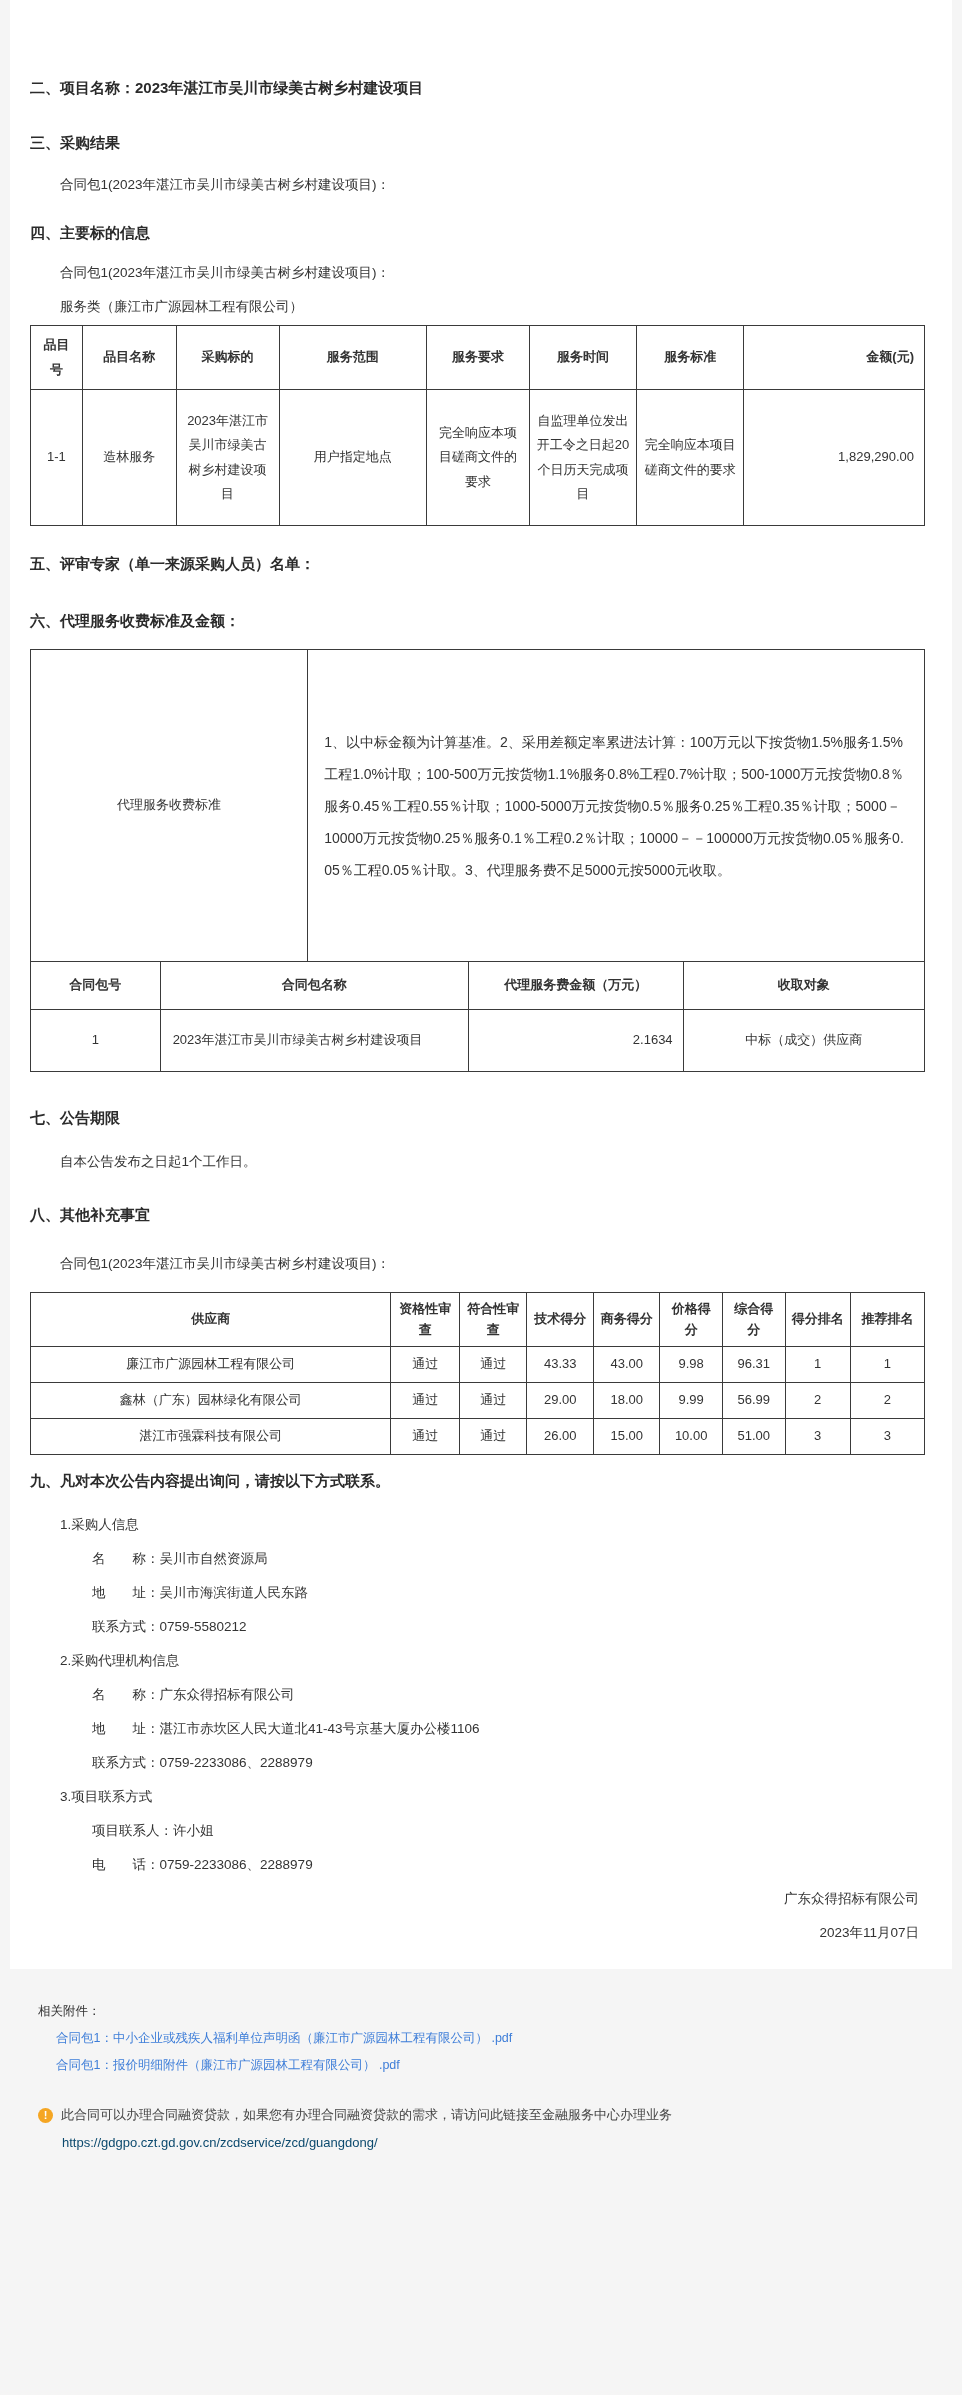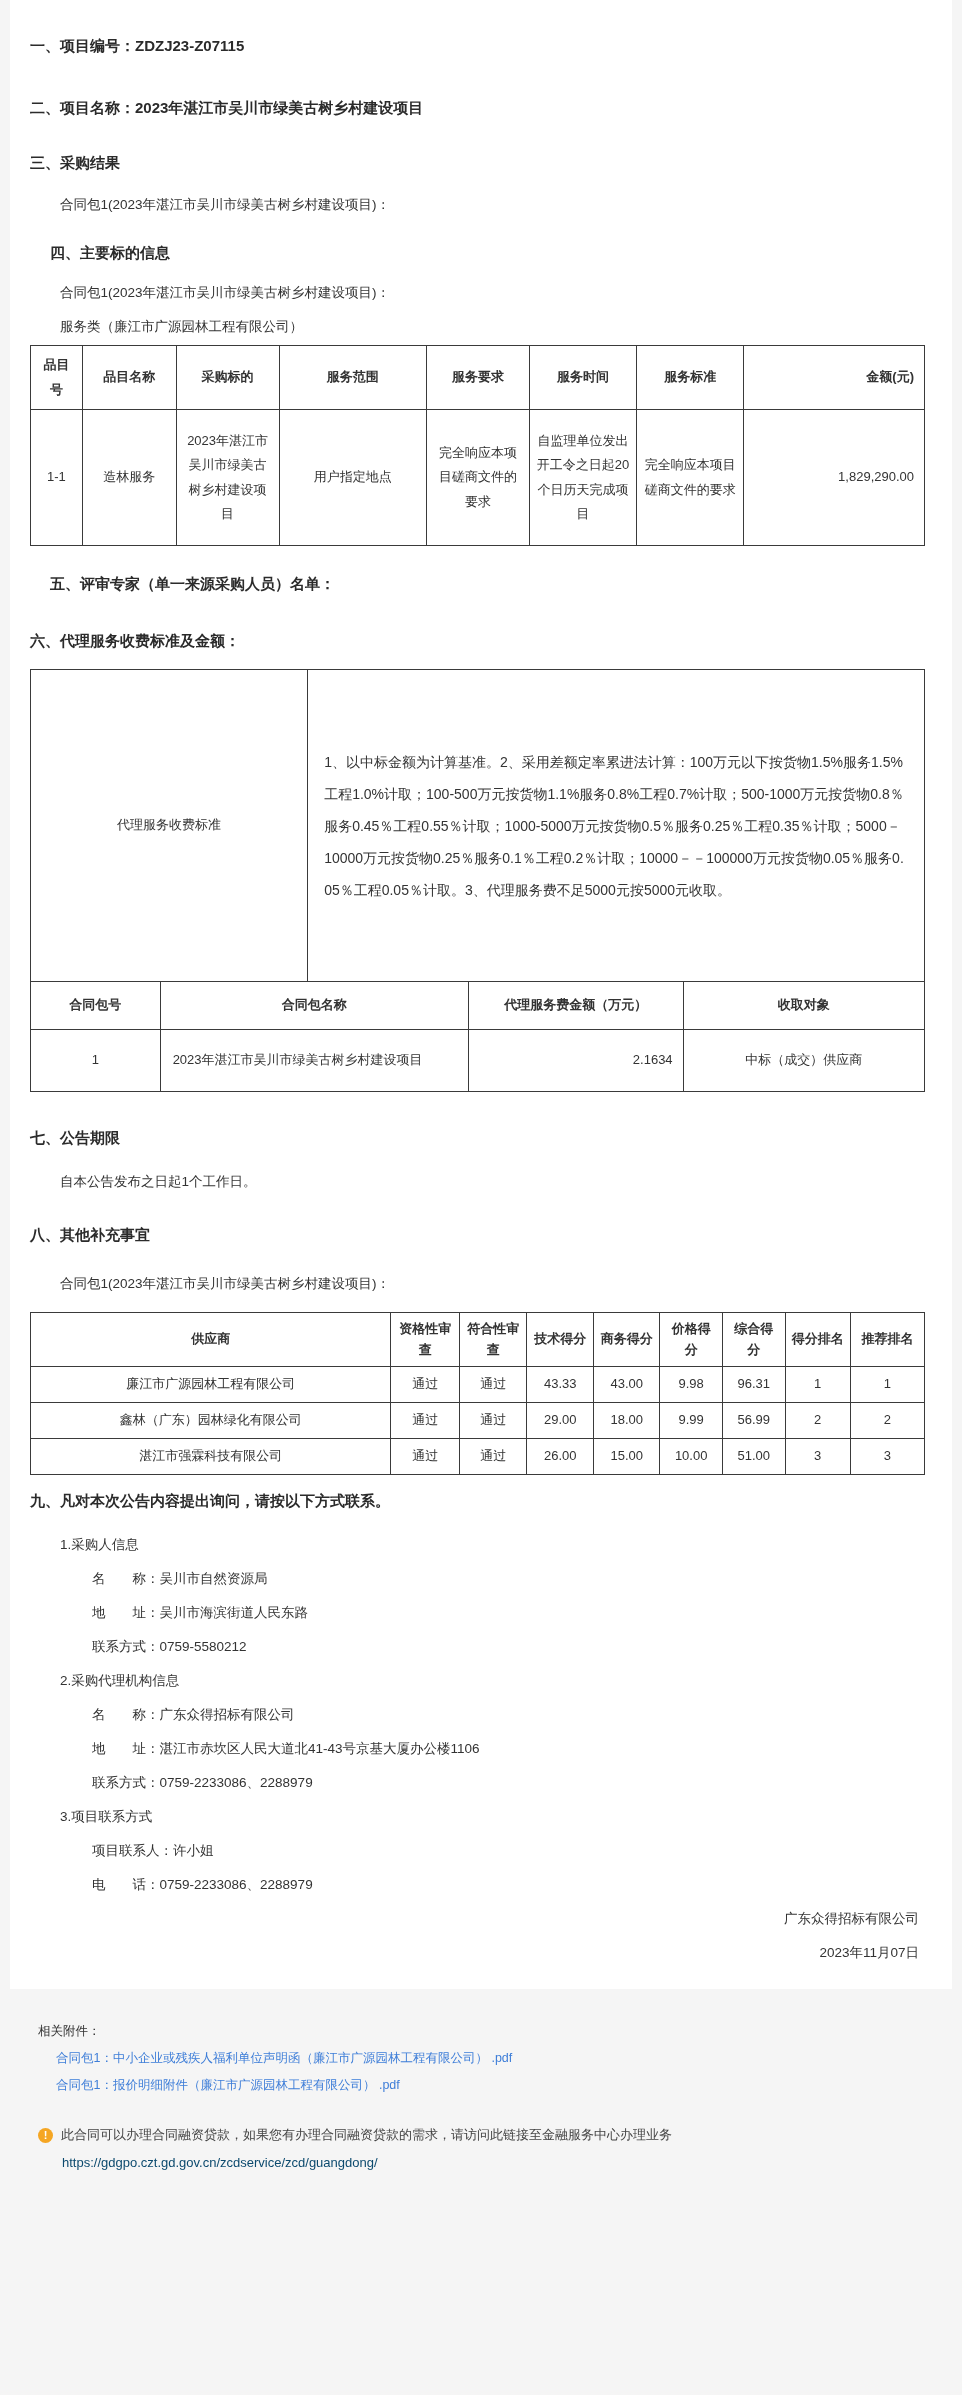--- a/index.html
+++ b/index.html
@@ -109,32 +109,31 @@
     display:block;
     margin:10px 0 0 24px;
     font-size:13px;
     color:#0c4a6e;
     text-decoration:none;
     cursor:pointer;
   }
 
   
   .mt-42{margin-top:42px;} .mt-43{margin-top:35px;} .mt-22{margin-top:22px;}
-  .mt-12{margin-top:12px;} .mt-28{margin-top:28px;margin-left:20px;} .mt-20{margin-top:20px;}
+  .mt-12{margin-top:12px;} .mt-28{margin-top:28px;} .mt-20{margin-top:20px;}
   .mt-14{margin-top:14px;} .mt-8{margin-top:8px;}   .mt-24{margin-top:24px;}
   .mt-37{margin-top:37px;} .mt-18{margin-top:18px;} .mt-30{margin-top:36px;}
   .mt-32{margin-top:16px;} .mt-33{margin-top:33px;} .mt-29{margin-top:29px;}
 </style>
 </head>
 <body>
 
 <div class="page">
   <div class="card">
 
-    <div class="sec">一、项目编号：ZDZJ23-Z07115</div>
     <div class="sec mt-42">二、项目名称：2023年湛江市吴川市绿美古树乡村建设项目</div>
 
     <div class="sec mt-43">三、采购结果</div>
     <div class="body-line indent-1 mt-22">合同包1(2023年湛江市吴川市绿美古树乡村建设项目)：</div>
 
 
     <div class="sec mt-28">四、主要标的信息</div>
     <div class="body-line indent-1 mt-20">合同包1(2023年湛江市吴川市绿美古树乡村建设项目)：</div>
     <div class="body-line indent-1 mt-14">服务类（廉江市广源园林工程有限公司）</div>
 

